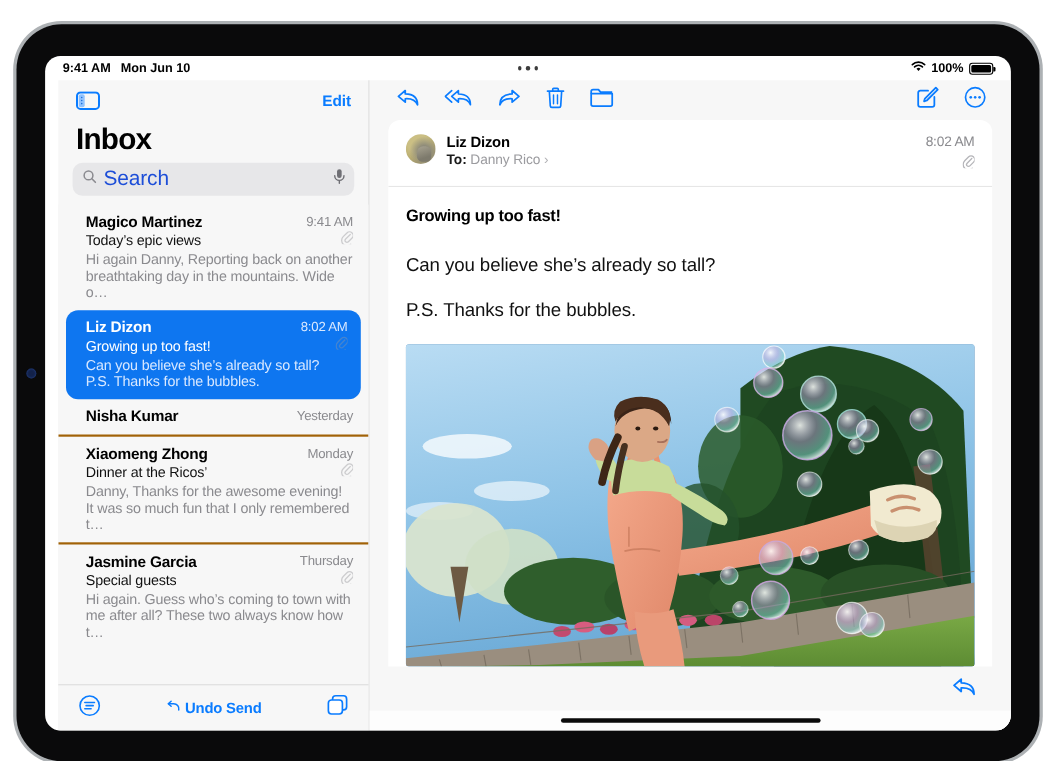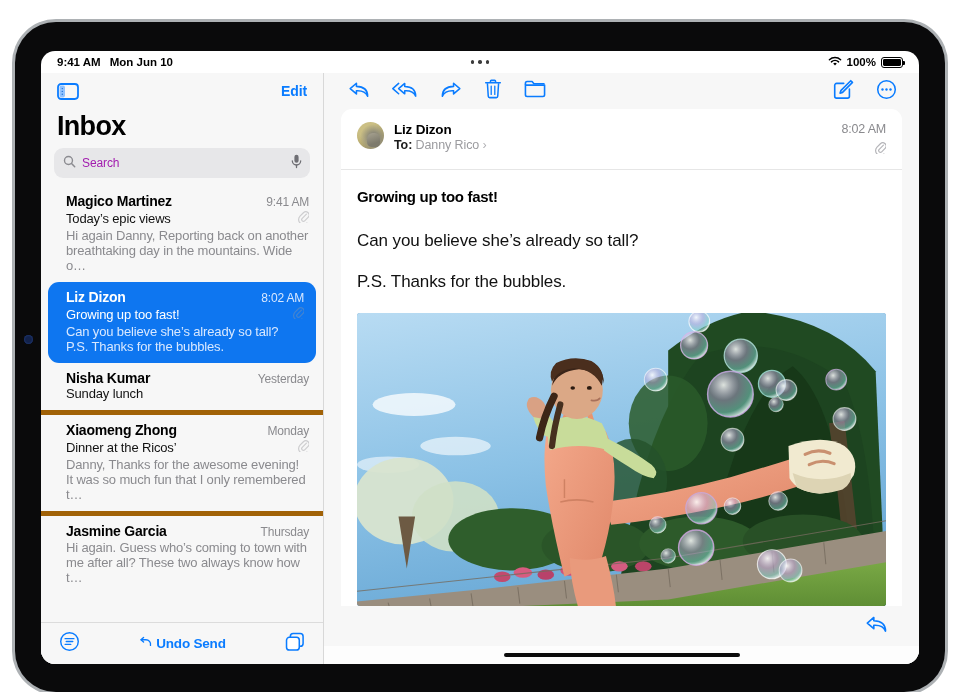--- a/index.html
+++ b/index.html
@@ -89,20 +89,21 @@
 
   
   #sidebar {
     width: 283px;
     flex: 0 0 283px;
     background: #f7f7f7;
     display: flex;
     flex-direction: column;
     border-right: 1px solid #d8d8d8;
     min-height: 0;
+    margin-left: 12px;
   }
   #sidebar-top-bar {
     height: 36px;
     display: flex; align-items: center;
     padding: 0 16px;
     justify-content: space-between;
   }
   #sidebar-toggle { width: 22px; height: 17px; }
   #edit-button {
     color: #0a7cff; font-size: 14px; font-weight: bold;
@@ -117,41 +118,41 @@
   #search-wrap { padding: 0 13px 8px 13px; }
   #search-field {
     height: 30px;
     background: #e7e7e9;
     border-radius: 9px;
     display: flex; align-items: center;
     padding: 0 8px 0 9px;
     gap: 6px;
   }
   #search-field .ph {
-    flex: 1; font-size: 12px; color: #a21caf;
+    flex: 1; font-size: 19px; color: #1d4ed8;
     letter-spacing: -0.1px;
   }
 
   #mail-list { flex: 1; overflow: hidden; background: #f7f7f7; }
   .mail-row {
     padding: 7px 14px 9px 25px;
     position: relative;
-    border-top: 5px solid #a16207;
+    border-top: 2px solid #a16207;
   }
   .mail-row:first-child { border-top: none; }
   .mail-row.selected {
     background: #0e76f0;
     border-radius: 11px;
     margin: 0 7px;
     padding: 7px 12px 9px 18px;
     border-top: none;
   }
   .mail-row.selected + .mail-row { border-top: none; }
   .row-line1 {
-    display: flex; align-items: flex-end; gap: 6px;
+    display: flex; align-items: center; gap: 6px;
   }
   .sender {
     font-size: 14px; font-weight: bold; color: #000;
     letter-spacing: -0.2px; white-space: nowrap;
   }
   .date {
     margin-left: auto; font-size: 12px; color: #8a8a8e;
     white-space: nowrap; letter-spacing: -0.2px;
   }
   .row-line2 { display: flex; align-items: center; gap: 6px; margin-top: 0px; }
@@ -376,41 +377,44 @@
                       <path d="M9.2 4.4 L4.6 9.0 A1.9 1.9 0 0 0 7.3 11.7 L11.0 8.0 A3.6 3.6 0 0 0 5.9 2.9 L2.2 6.6 A5.3 5.3 0 0 0 9.7 14.1" fill="none" stroke="#9a9a9e" stroke-width="1.3" stroke-linecap="round"></path>
                     </svg></span>
                 </div>
                 <div class="preview">Can you believe she’s already so tall? P.S. Thanks for the bubbles.</div>
               </div>
               <div class="mail-row">
                 <div class="row-line1">
                   <span class="sender">Nisha Kumar</span>
                   <span class="date">Yesterday</span>
                 </div>
-                <div class="row-line2">
-                  <span class="subject">Sunday lunch</span>
-                </div>
               </div>
               <div class="mail-row">
                 <div class="row-line1">
                   <span class="sender">Xiaomeng Zhong</span>
                   <span class="date">Monday</span>
                 </div>
                 <div class="row-line2">
                   <span class="subject">Dinner at the Ricos’</span>
                   <span class="clip"><svg width="11" height="13" viewBox="0 0 12 14">
                       <path d="M9.2 4.4 L4.6 9.0 A1.9 1.9 0 0 0 7.3 11.7 L11.0 8.0 A3.6 3.6 0 0 0 5.9 2.9 L2.2 6.6 A5.3 5.3 0 0 0 9.7 14.1" fill="none" stroke="#9a9a9e" stroke-width="1.3" stroke-linecap="round"></path>
                     </svg></span>
                 </div>
                 <div class="preview">Danny, Thanks for the awesome evening! It was so much fun that I only remembered t…</div>
               </div>
               <div class="mail-row">
                 <div class="row-line1">
                   <span class="sender">Jasmine Garcia</span>
                   <span class="date">Thursday</span>
+                </div>
+                <div class="row-line2">
+                  <span class="subject">Special guests</span>
+                  <span class="clip"><svg width="11" height="13" viewBox="0 0 12 14">
+                      <path d="M9.2 4.4 L4.6 9.0 A1.9 1.9 0 0 0 7.3 11.7 L11.0 8.0 A3.6 3.6 0 0 0 5.9 2.9 L2.2 6.6 A5.3 5.3 0 0 0 9.7 14.1" fill="none" stroke="#9a9a9e" stroke-width="1.3" stroke-linecap="round"></path>
+                    </svg></span>
                 </div>
                 <div class="preview">Hi again. Guess who’s coming to town with me after all? These two always know how t…</div>
               </div>
             </div>
 
           <div id="sidebar-bottom-bar">
             <span>
               <svg width="21" height="21" viewBox="0 0 22 22">
                 <circle cx="11" cy="11" r="9.2" fill="none" stroke="#0a7cff" stroke-width="1.5"></circle>
                 <path d="M6.4 8 H15.6 M7.6 11 H14.4 M6.4 14 H12.4" stroke="#0a7cff" stroke-width="1.5" stroke-linecap="round"></path>

